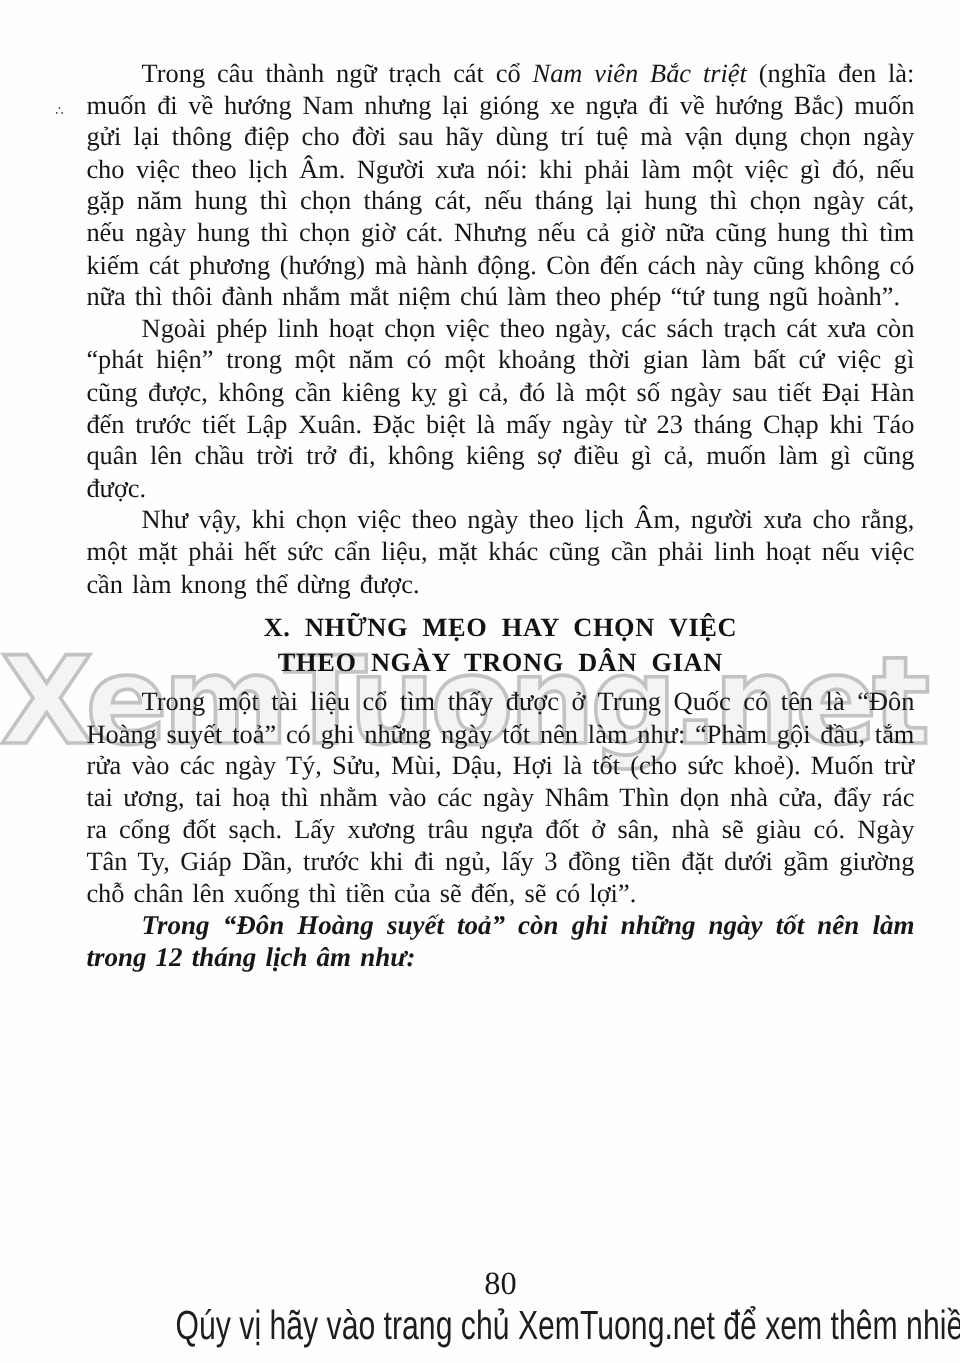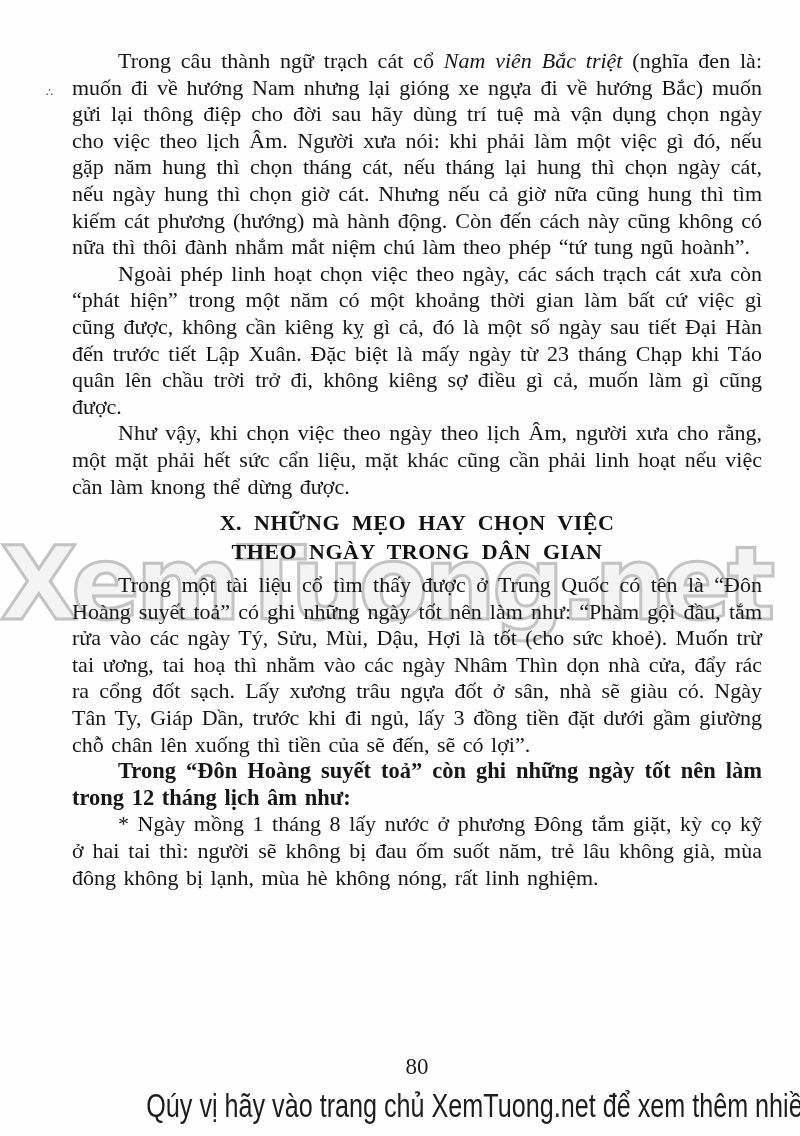--- a/index.html
+++ b/index.html
@@ -51,28 +51,29 @@
     margin: 8px 0 6px 0;
     font-size: 22px;
     line-height: 29px;
     text-align: center;
     font-weight: bold;
     color: #121212;
   }
   .heading .hl { display: block; word-spacing: 6px; letter-spacing: 0.5px; }
   .bold-italic {
     font-weight: bold;
+    font-style: italic;
     font-size: 22.5px;
   }
   .page-number {
     position: absolute;
     top: 1054px; left: 72px;
     width: 690px;
     text-align: center;
-    font-size: 23px;
+    font-size: 27px;
     color: #1a1a1a;
     z-index: 1;
   }
   .footer {
     position: absolute;
     top: 1086px; left: 0;
     width: 800px;
     text-align: center;
     font-family: "Liberation Sans", "DejaVu Sans", sans-serif;
     font-size: 34px;
@@ -115,21 +116,20 @@
     <h2 class="heading">
       <span class="hl">X. NHỮNG MẸO HAY CHỌN VIỆC</span>
       <span class="hl">THEO NGÀY TRONG DÂN GIAN</span>
     </h2>
 
     <p class="para indent">Trong một tài liệu cổ tìm thấy được ở Trung Quốc có tên là “Đôn Hoàng suyết toả” có ghi những ngày tốt nên làm như: “Phàm gội đầu, tắm rửa vào các ngày Tý, Sửu, Mùi, Dậu, Hợi là tốt (cho sức khoẻ). Muốn trừ tai ương, tai hoạ thì nhằm vào các ngày Nhâm Thìn dọn nhà cửa, đẩy rác ra cổng đốt sạch. Lấy xương trâu ngựa đốt ở sân, nhà sẽ giàu có. Ngày Tân Ty, Giáp Dần, trước khi đi ngủ, lấy 3 đồng tiền đặt dưới gầm giường chỗ chân lên xuống thì tiền của sẽ đến, sẽ có lợi”.</p>
 
 
     <p class="para indent bold-italic">Trong “Đôn Hoàng suyết toả” còn ghi những ngày tốt nên làm trong 12 tháng lịch âm như:</p>
 
-    <p class="para indent">* Ngày mồng 1 tháng 8 lấy nước ở phương Đông tắm giặt, kỳ cọ kỹ ở hai tai thì: người sẽ không bị đau ốm suốt năm, trẻ lâu không già, mùa đông không bị lạnh, mùa hè không nóng, rất linh nghiệm.</p>
 
   </div>
 
   <div class="page-number">80</div>
 
   <div class="footer">
     <span class="squeeze">Qúy vị hãy vào trang chủ XemTuong.net để xem thêm nhiều mục hay khác</span>
   </div>
 
 </div>

